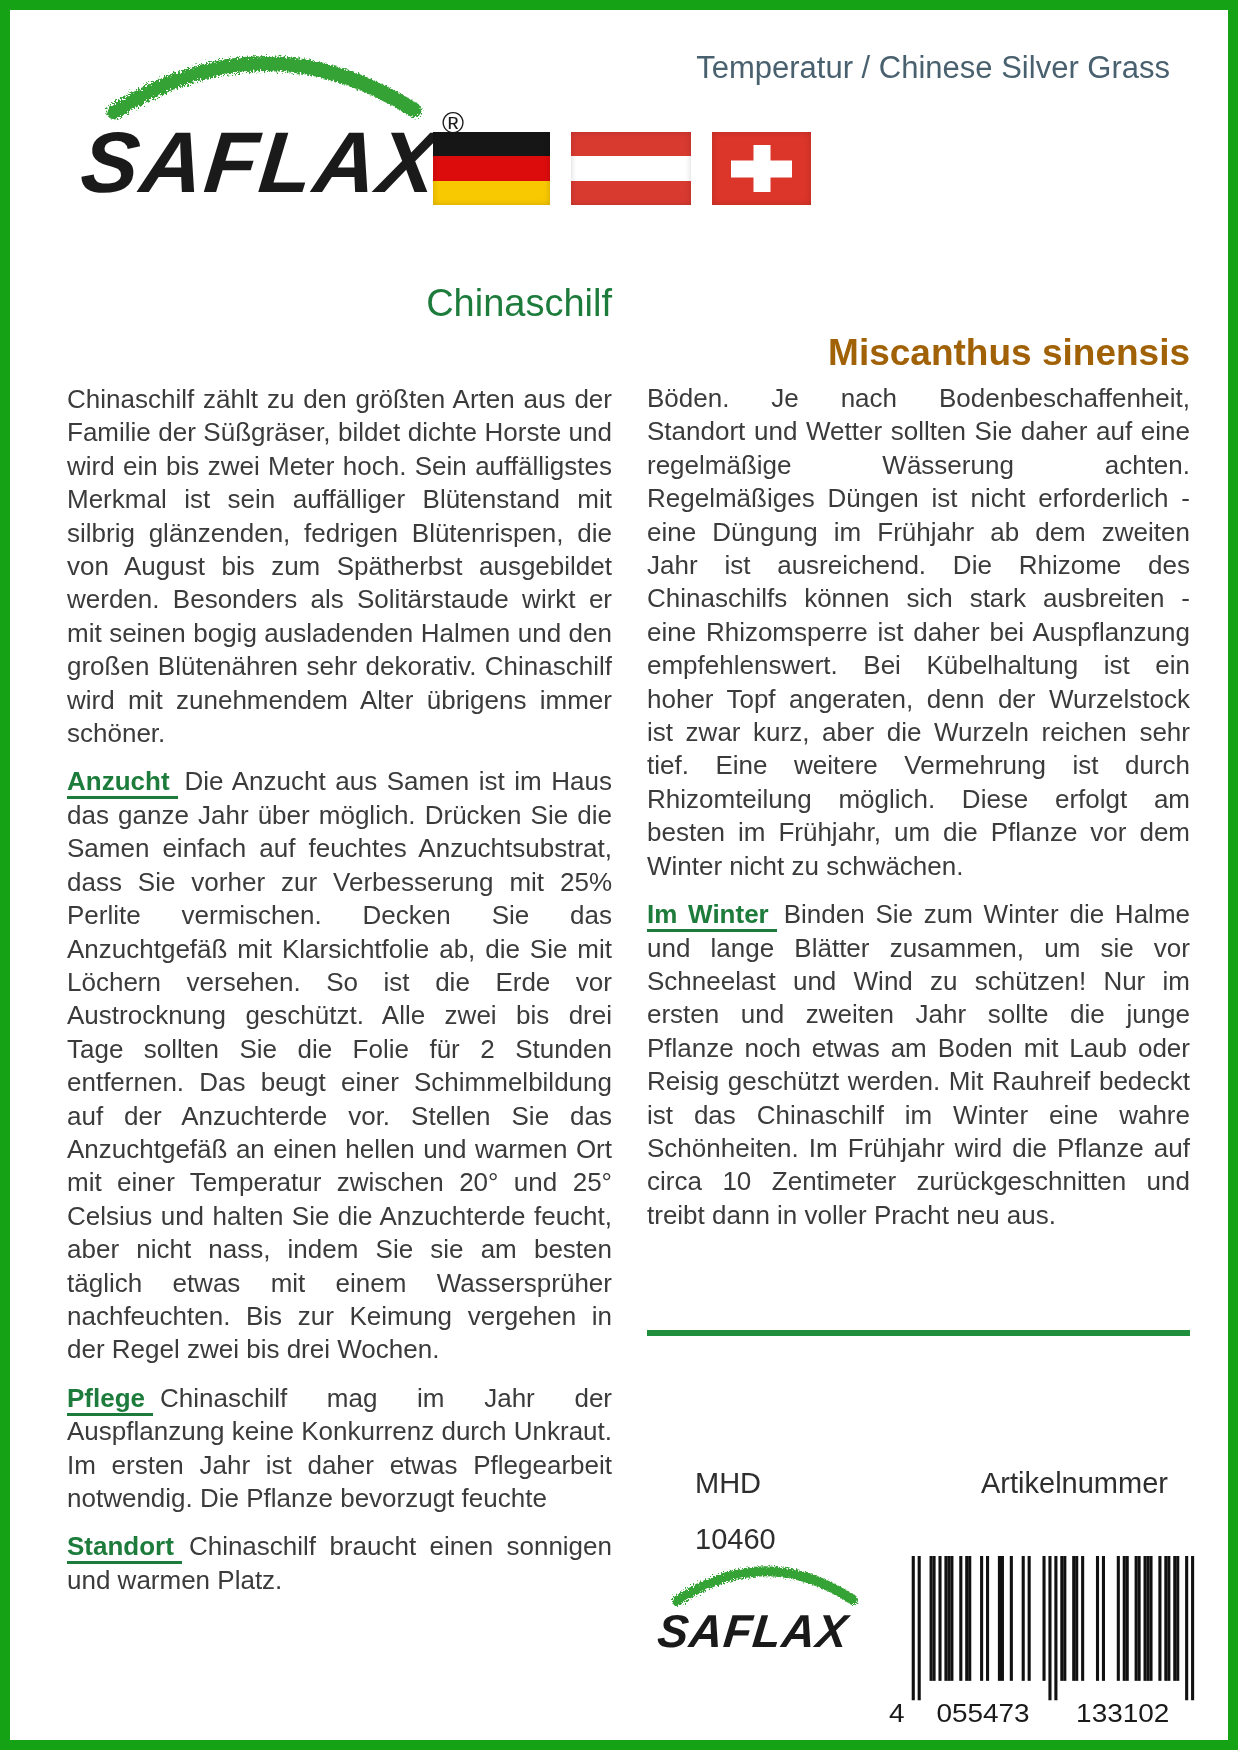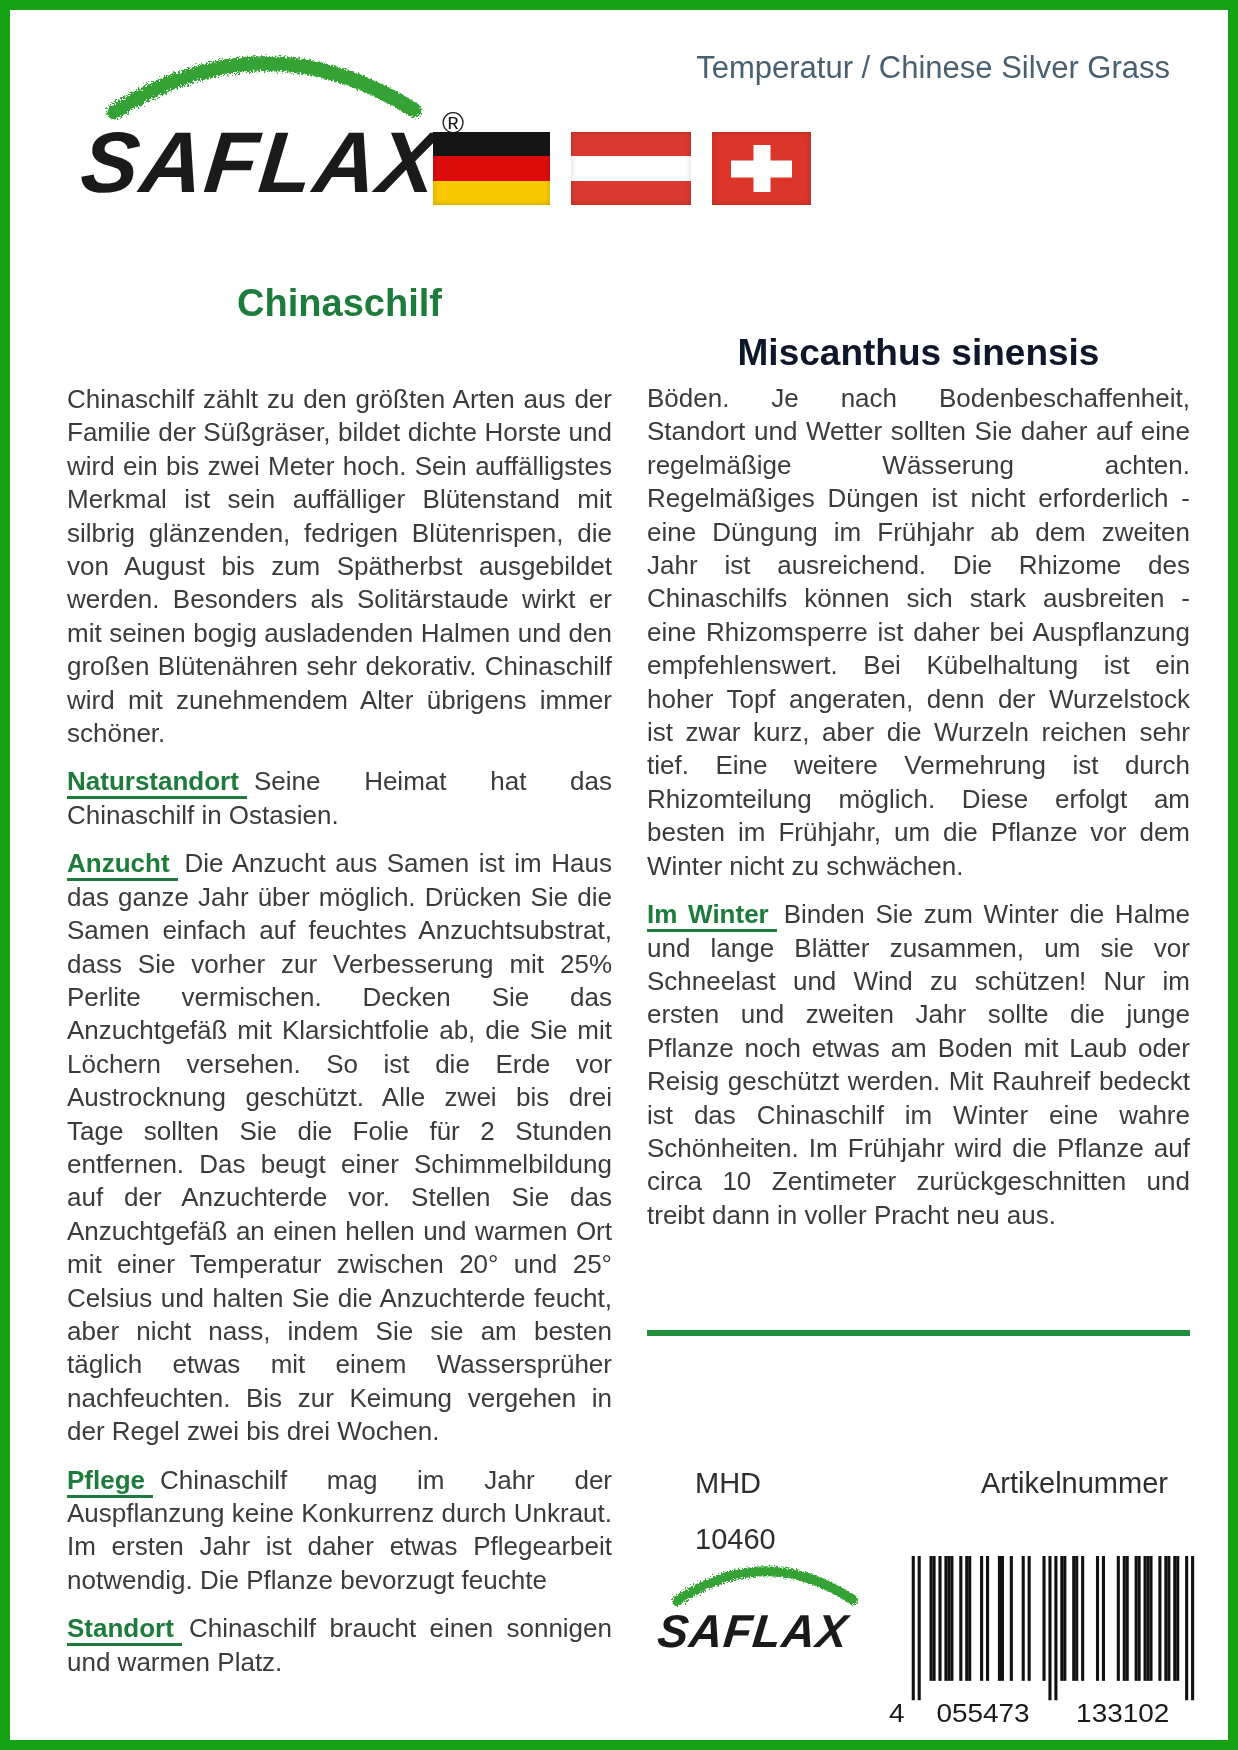--- a/index.html
+++ b/index.html
@@ -24,22 +24,22 @@
   .ch-v{position:absolute;left:50%;top:13px;bottom:13px;width:17px;transform:translateX(-50%);background:#fff;}
   .ch-h{position:absolute;top:50%;left:19px;right:19px;height:17px;transform:translateY(-50%);background:#fff;}
 
   .product-title{position:absolute;right:58px;top:40px;font-size:31px;color:#49616f;}
 
   
   .col{position:absolute;top:272px;font-size:26px;line-height:33.4px;color:#3b3b3b;
        text-align:justify;hyphens:auto;}
   .col-left{left:57px;width:545px;}
   .col-right{left:637px;width:543px;}
-  .title-de{font-size:38px;line-height:42px;font-weight:700;color:#1d7c3b;margin:0 0 59px 0;text-align:center;}
-  .title-bot{font-size:37px;line-height:41px;font-weight:700;color:#0f172a;margin:50px 0 9px 0;text-align:center;}
+  .title-de{font-size:38px;line-height:42px;font-weight:400;color:#1d7c3b;margin:0 0 59px 0;text-align:right;}
+  .title-bot{font-size:37px;line-height:41px;font-weight:700;color:#a16207;margin:50px 0 9px 0;text-align:right;}
   .para{margin:0 0 15px 0;}
   .sec-head{font-weight:700;color:#1d7c3b;border-bottom:3px solid #1d7c3b;
             padding-right:8px;margin-right:7px;}
 
   
   .divider{position:absolute;left:637px;top:1320px;width:543px;height:6px;background:#1f8f3d;}
   .info-grid{position:absolute;left:637px;top:1452px;width:543px;display:grid;
              grid-template-columns:286px auto;row-gap:14px;font-size:29px;line-height:42px;color:#2e2e2e;margin-left:48px;}
   .brand-bottom{position:absolute;left:648px;top:1552px;width:230px;}
   .brand-bottom .arc-svg{margin-left:12px;}
@@ -76,21 +76,20 @@
       <span class="ch-v"></span>
       <span class="ch-h"></span>
     </span>
   </div>
 
   <div class="product-title">Temperatur / Chinese Silver Grass</div>
 
   <section class="col col-left">
     <h1 class="title-de">Chinaschilf</h1>
     <p class="para"><span>Chinaschilf zählt zu den größten Arten aus der Familie der Süßgräser, bildet dichte Horste und wird ein bis zwei Meter hoch. Sein auffälligstes Merkmal ist sein auffälliger Blütenstand mit silbrig glänzenden, fedrigen Blütenrispen, die von August bis zum Spätherbst ausgebildet werden. Besonders als Solitärstaude wirkt er mit seinen bogig ausladenden Halmen und den großen Blütenähren sehr dekorativ. Chinaschilf wird mit zunehmendem Alter übrigens immer schöner.</span></p>
-    <p class="para"><span class="sec-head">Naturstandort</span><span>Seine Heimat hat das Chinaschilf in Ostasien.</span></p>
     <p class="para"><span class="sec-head">Anzucht</span><span>Die Anzucht aus Samen ist im Haus das ganze Jahr über möglich. Drücken Sie die Samen einfach auf feuchtes Anzuchtsubstrat, dass Sie vorher zur Verbesserung mit 25% Perlite vermischen. Decken Sie das Anzuchtgefäß mit Klarsichtfolie ab, die Sie mit Löchern versehen. So ist die Erde vor Austrocknung geschützt. Alle zwei bis drei Tage sollten Sie die Folie für 2 Stunden entfernen. Das beugt einer Schimmelbildung auf der Anzuchterde vor. Stellen Sie das Anzuchtgefäß an einen hellen und warmen Ort mit einer Temperatur zwischen 20° und 25° Celsius und halten Sie die Anzuchterde feucht, aber nicht nass, indem Sie sie am besten täglich etwas mit einem Wassersprüher nachfeuchten. Bis zur Keimung vergehen in der Regel zwei bis drei Wochen.</span></p>
     <p class="para"><span class="sec-head">Pflege</span><span>Chinaschilf mag im Jahr der Auspflanzung keine Konkurrenz durch Unkraut. Im ersten Jahr ist daher etwas Pflegearbeit notwendig. Die Pflanze bevorzugt feuchte</span></p>
     <p class="para"><span class="sec-head">Standort</span><span>Chinaschilf braucht einen sonnigen und warmen Platz.</span></p>
   </section>
 
   <section class="col col-right">
     <h2 class="title-bot">Miscanthus sinensis</h2>
     <p class="para"><span>Böden. Je nach Bodenbeschaffenheit, Standort und Wetter sollten Sie daher auf eine regelmäßige Wässerung achten. Regelmäßiges Düngen ist nicht erforderlich - eine Düngung im Frühjahr ab dem zweiten Jahr ist ausreichend. Die Rhizome des Chinaschilfs können sich stark ausbreiten - eine Rhizomsperre ist daher bei Auspflanzung empfehlenswert. Bei Kübelhaltung ist ein hoher Topf angeraten, denn der Wurzelstock ist zwar kurz, aber die Wurzeln reichen sehr tief. Eine weitere Vermehrung ist durch Rhizomteilung möglich. Diese erfolgt am besten im Frühjahr, um die Pflanze vor dem Winter nicht zu schwächen.</span></p>
     <p class="para"><span class="sec-head">Im Winter</span><span>Binden Sie zum Winter die Halme und lange Blätter zusammen, um sie vor Schneelast und Wind zu schützen! Nur im ersten und zweiten Jahr sollte die junge Pflanze noch etwas am Boden mit Laub oder Reisig geschützt werden. Mit Rauhreif bedeckt ist das Chinaschilf im Winter eine wahre Schönheiten. Im Frühjahr wird die Pflanze auf circa 10 Zentimeter zurückgeschnitten und treibt dann in voller Pracht neu aus.</span></p>
   </section>

